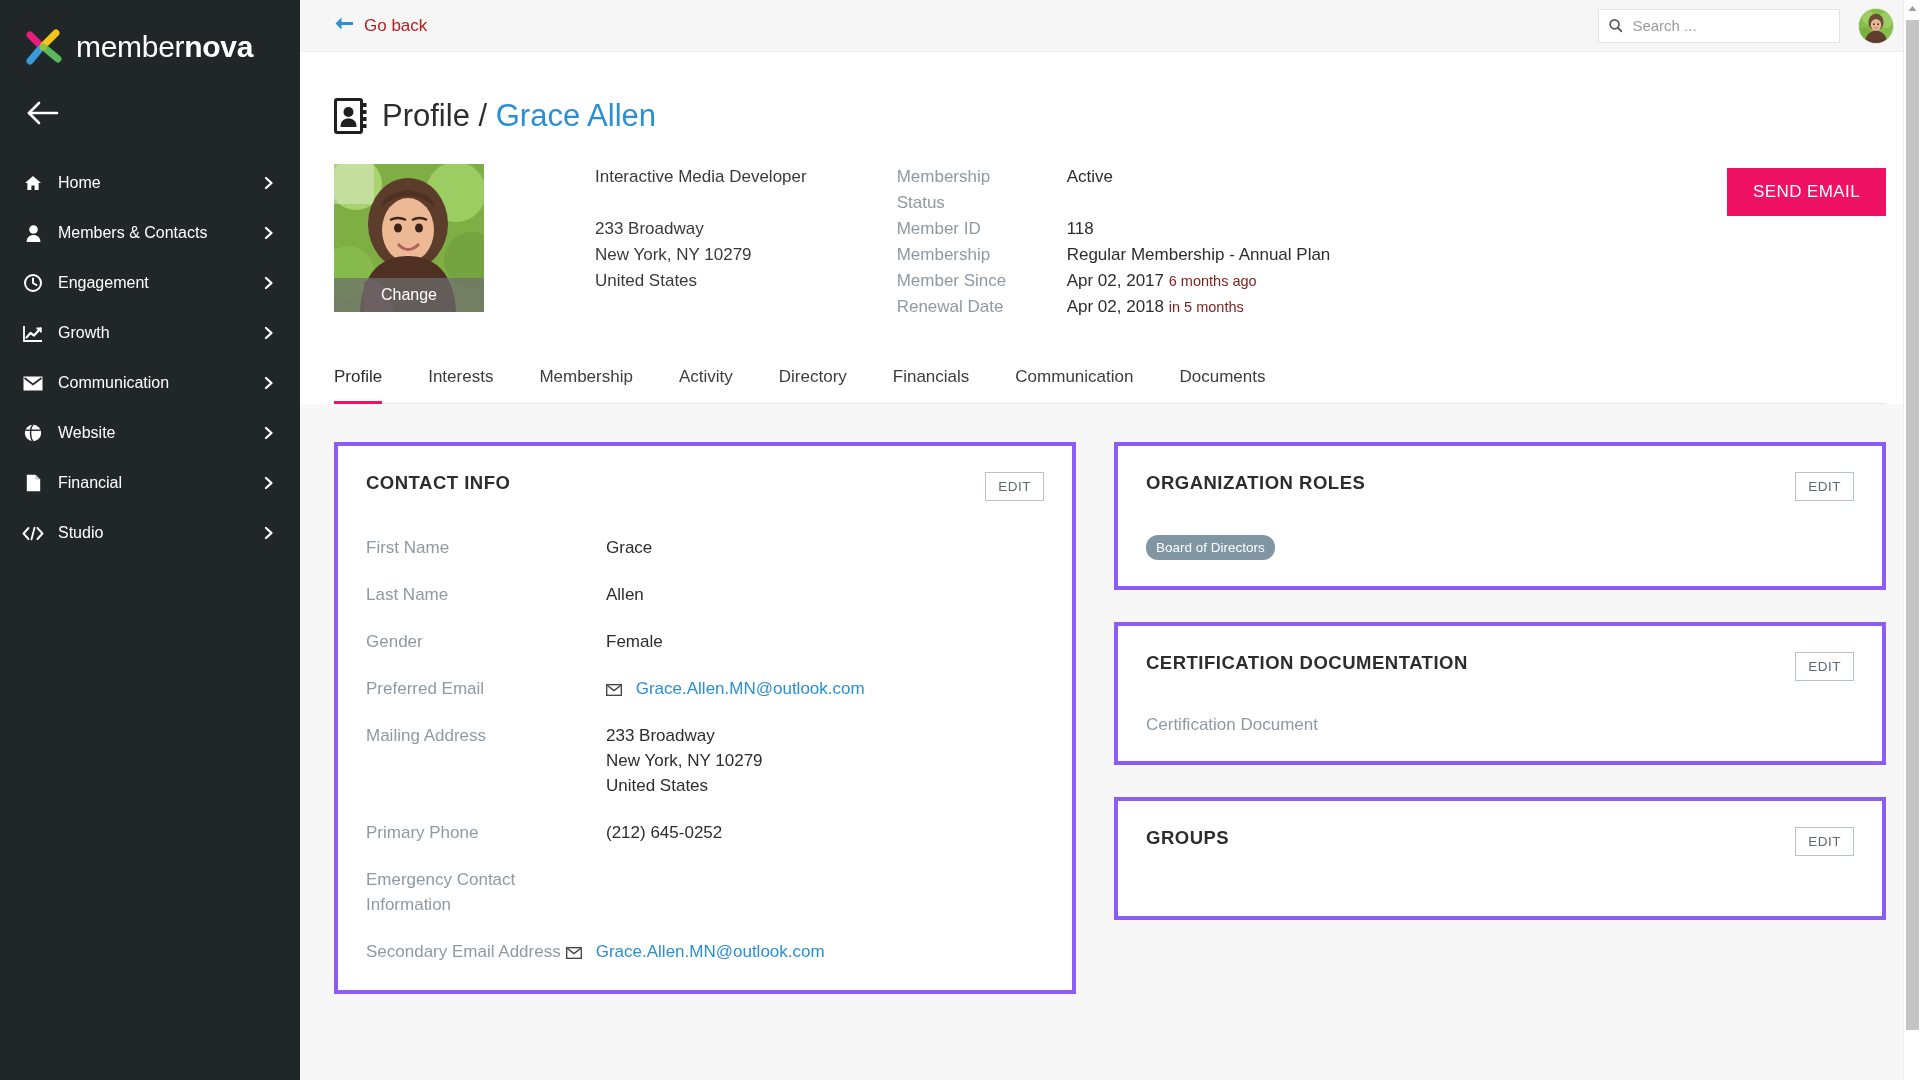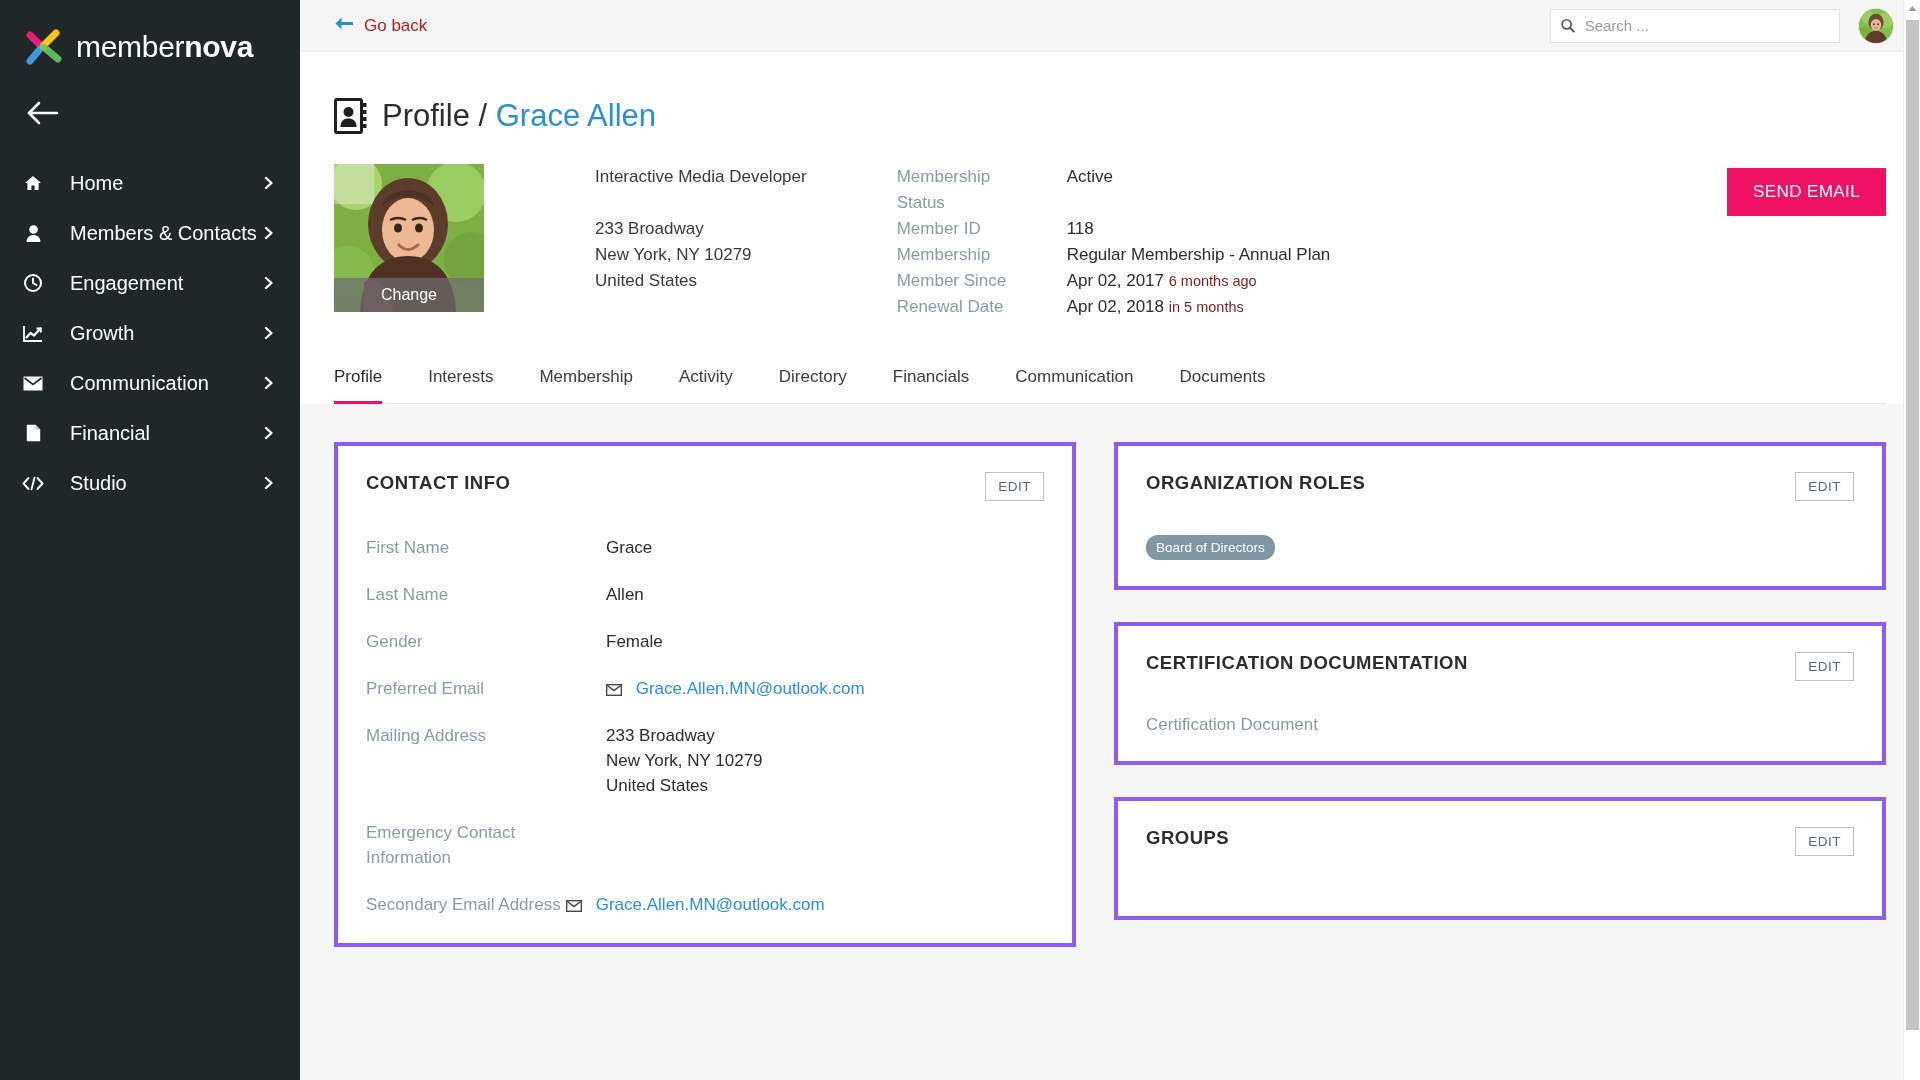--- a/index.html
+++ b/index.html
@@ -25,36 +25,36 @@
   .back-arrow-wrap { padding: 28px 0 18px 26px; }
   .back-arrow { width: 34px; height: 26px; cursor: pointer; display: block; }
 
   .nav { margin-top: 14px; }
   .nav-item {
     display: flex; align-items: center;
     height: 50px; padding: 0 24px 0 20px;
     cursor: pointer; color: #ffffff;
   }
   .nav-ico { width: 26px; height: 20px; display: flex; align-items: center; justify-content: center; flex: 0 0 26px; }
-  .nav-label { font-size: 20px; margin-left: 24px; flex: 1 1 auto; font-weight: 400; }
+  .nav-label { font-size: 16px; margin-left: 12px; flex: 1 1 auto; font-weight: 400; }
   .nav-chev { width: 14px; height: 14px; flex: 0 0 14px; }
 
   
   .main { flex: 1 1 auto; height: 1080px; position: relative; background: #f7f7f8; overflow: hidden; }
 
   .topbar {
     height: 52px; background: #f6f6f7;
     display: flex; align-items: center; justify-content: space-between;
     padding: 0 26px 0 34px; border-bottom: 1px solid #ececec;
   }
   .goback { display: flex; gap: 10px; color: #b91c1c; font-size: 17px; cursor: pointer; }
   .goback svg { display: block; }
   .topright { display: flex; align-items: center; gap: 18px; }
   .searchbox {
-    width: 290px; height: 34px; background: #ffffff; border: 1px solid #e3e3e3;
+    width: 242px; height: 34px; background: #ffffff; border: 1px solid #e3e3e3;
     display: flex; align-items: center; padding: 0 10px; gap: 10px;
   }
   .searchbox input {
     border: 0; outline: 0; font-size: 15px; color: #555; width: 100%;
     font-family: "Liberation Sans", sans-serif; background: transparent;
   }
   .searchbox input::placeholder { color: #9b9b9b; }
   .avatar-sm {
     width: 36px; height: 36px; border-radius: 50%; overflow: hidden;
     background: #8cc152; cursor: pointer; flex: 0 0 36px; border: 1px solid #e8e8e8;
@@ -221,20 +221,33 @@
               <rect x="0.5" y="0.5" width="19" height="14" fill="#ffffff"></rect>
               <path d="M1.5 2 L10 8.5 L18.5 2" fill="none" stroke="#212628" stroke-width="1.6"></path>
             </svg>
         </span>
         <span class="nav-label">Communication</span>
         <svg class="nav-chev" viewBox="0 0 14 14">
             <path d="M4 2 L9.5 7 L4 12" fill="none" stroke="#ffffff" stroke-width="2.3" stroke-linecap="round" stroke-linejoin="round"></path>
           </svg>
       </div>
 
+      <div class="nav-item">
+        <span class="nav-ico">
+          <svg width="18" height="18" viewBox="0 0 18 18">
+              <circle cx="9" cy="9" r="8.2" fill="#ffffff"></circle>
+              <path d="M9 0.8 C5.8 3.5 5.8 14.5 9 17.2" fill="none" stroke="#212628" stroke-width="1.5"></path>
+              <path d="M1.2 6.2 H16.8" fill="none" stroke="#212628" stroke-width="1.4"></path>
+            </svg>
+        </span>
+        <span class="nav-label">Website</span>
+        <svg class="nav-chev" viewBox="0 0 14 14">
+            <path d="M4 2 L9.5 7 L4 12" fill="none" stroke="#ffffff" stroke-width="2.3" stroke-linecap="round" stroke-linejoin="round"></path>
+          </svg>
+      </div>
 
       <div class="nav-item">
         <span class="nav-ico">
           <svg width="15" height="18" viewBox="0 0 15 18">
               <path d="M0.8 0.8 H9.5 L14.2 5.5 V17.2 H0.8 Z" fill="#ffffff"></path>
               <path d="M9.5 0.8 V5.5 H14.2" fill="#c9c9c9"></path>
             </svg>
         </span>
         <span class="nav-label">Financial</span>
         <svg class="nav-chev" viewBox="0 0 14 14">
@@ -414,20 +427,24 @@
               </div>
             </div>
 
             <div class="field-row">
               <div class="field-k">Mailing Address</div>
               <div class="field-v" style="white-space: pre-line;">233 Broadway
 New York, NY  10279
 United States</div>
             </div>
 
+            <div class="field-row">
+              <div class="field-k">Primary Phone</div>
+              <div class="field-v">(212) 645-0252</div>
+            </div>
 
             <div class="field-row">
               <div class="field-k" style="max-width:200px;">Emergency Contact Information</div>
               <div class="field-v"></div>
             </div>
 
             <div class="field-row">
               <div class="field-k" style="max-width:200px;">Secondary Email Address</div>
               <div class="field-v">
                 <svg class="mail-ico" width="16" height="12" viewBox="0 0 16 12">

